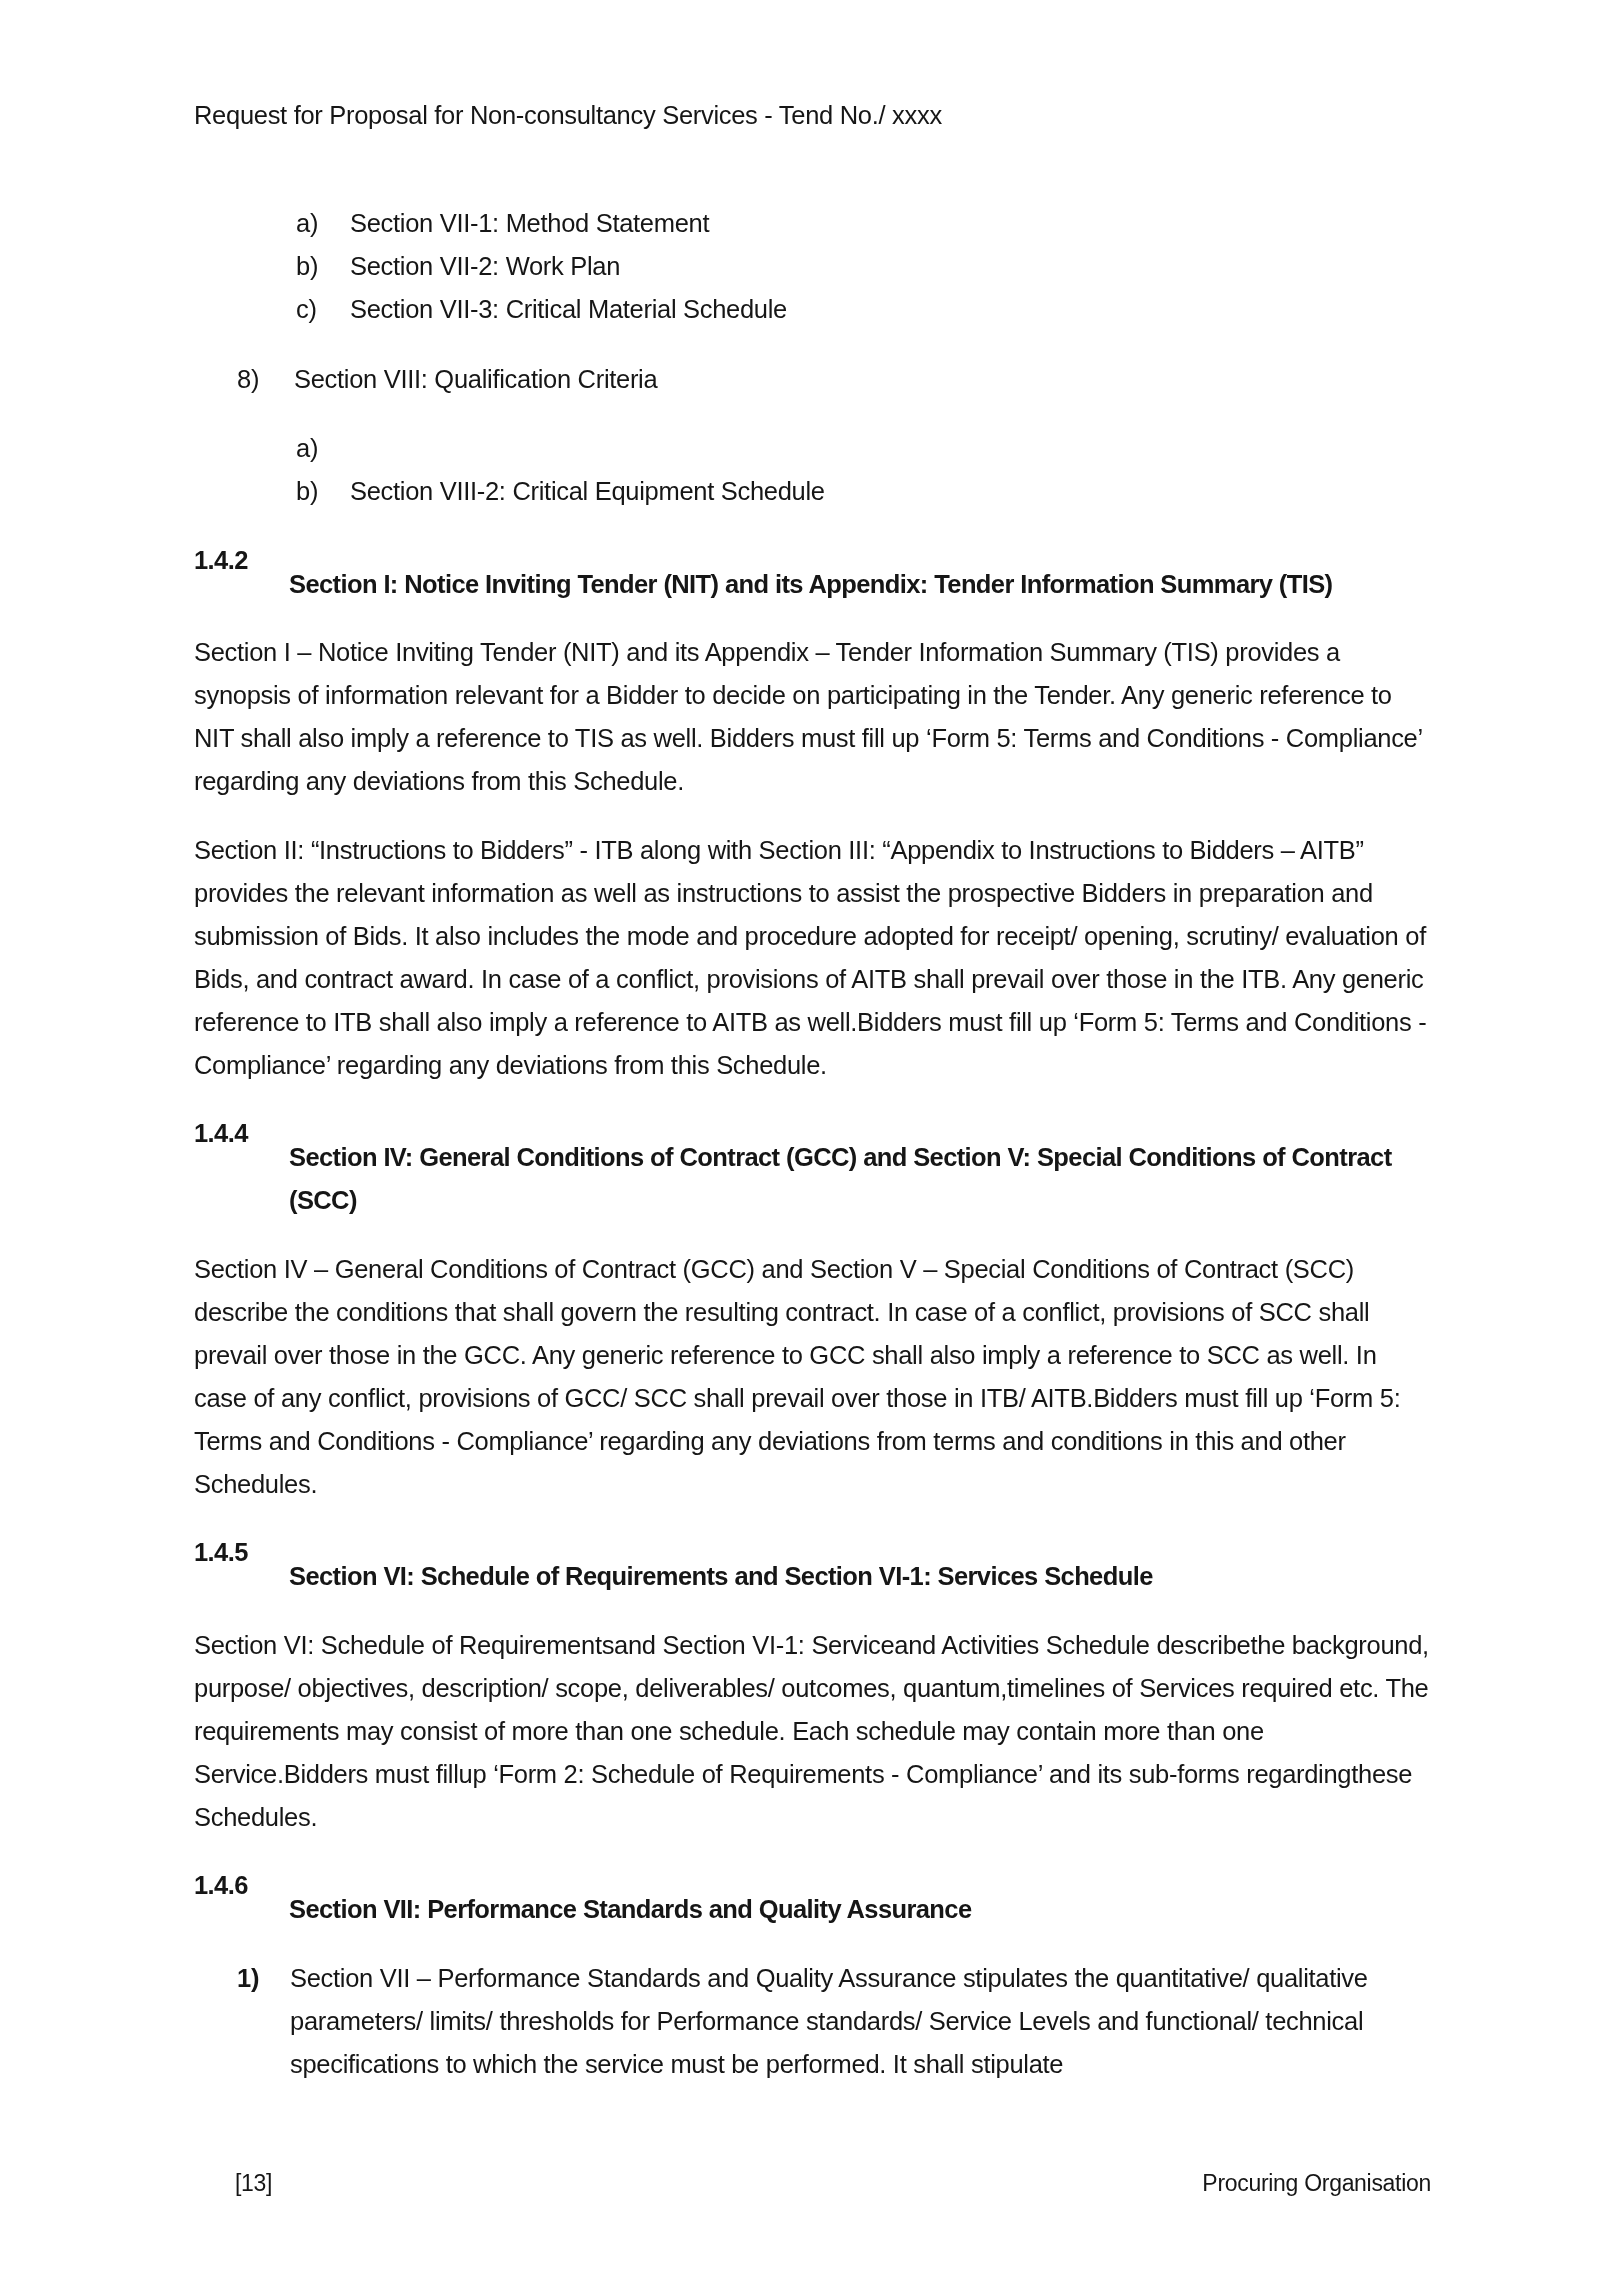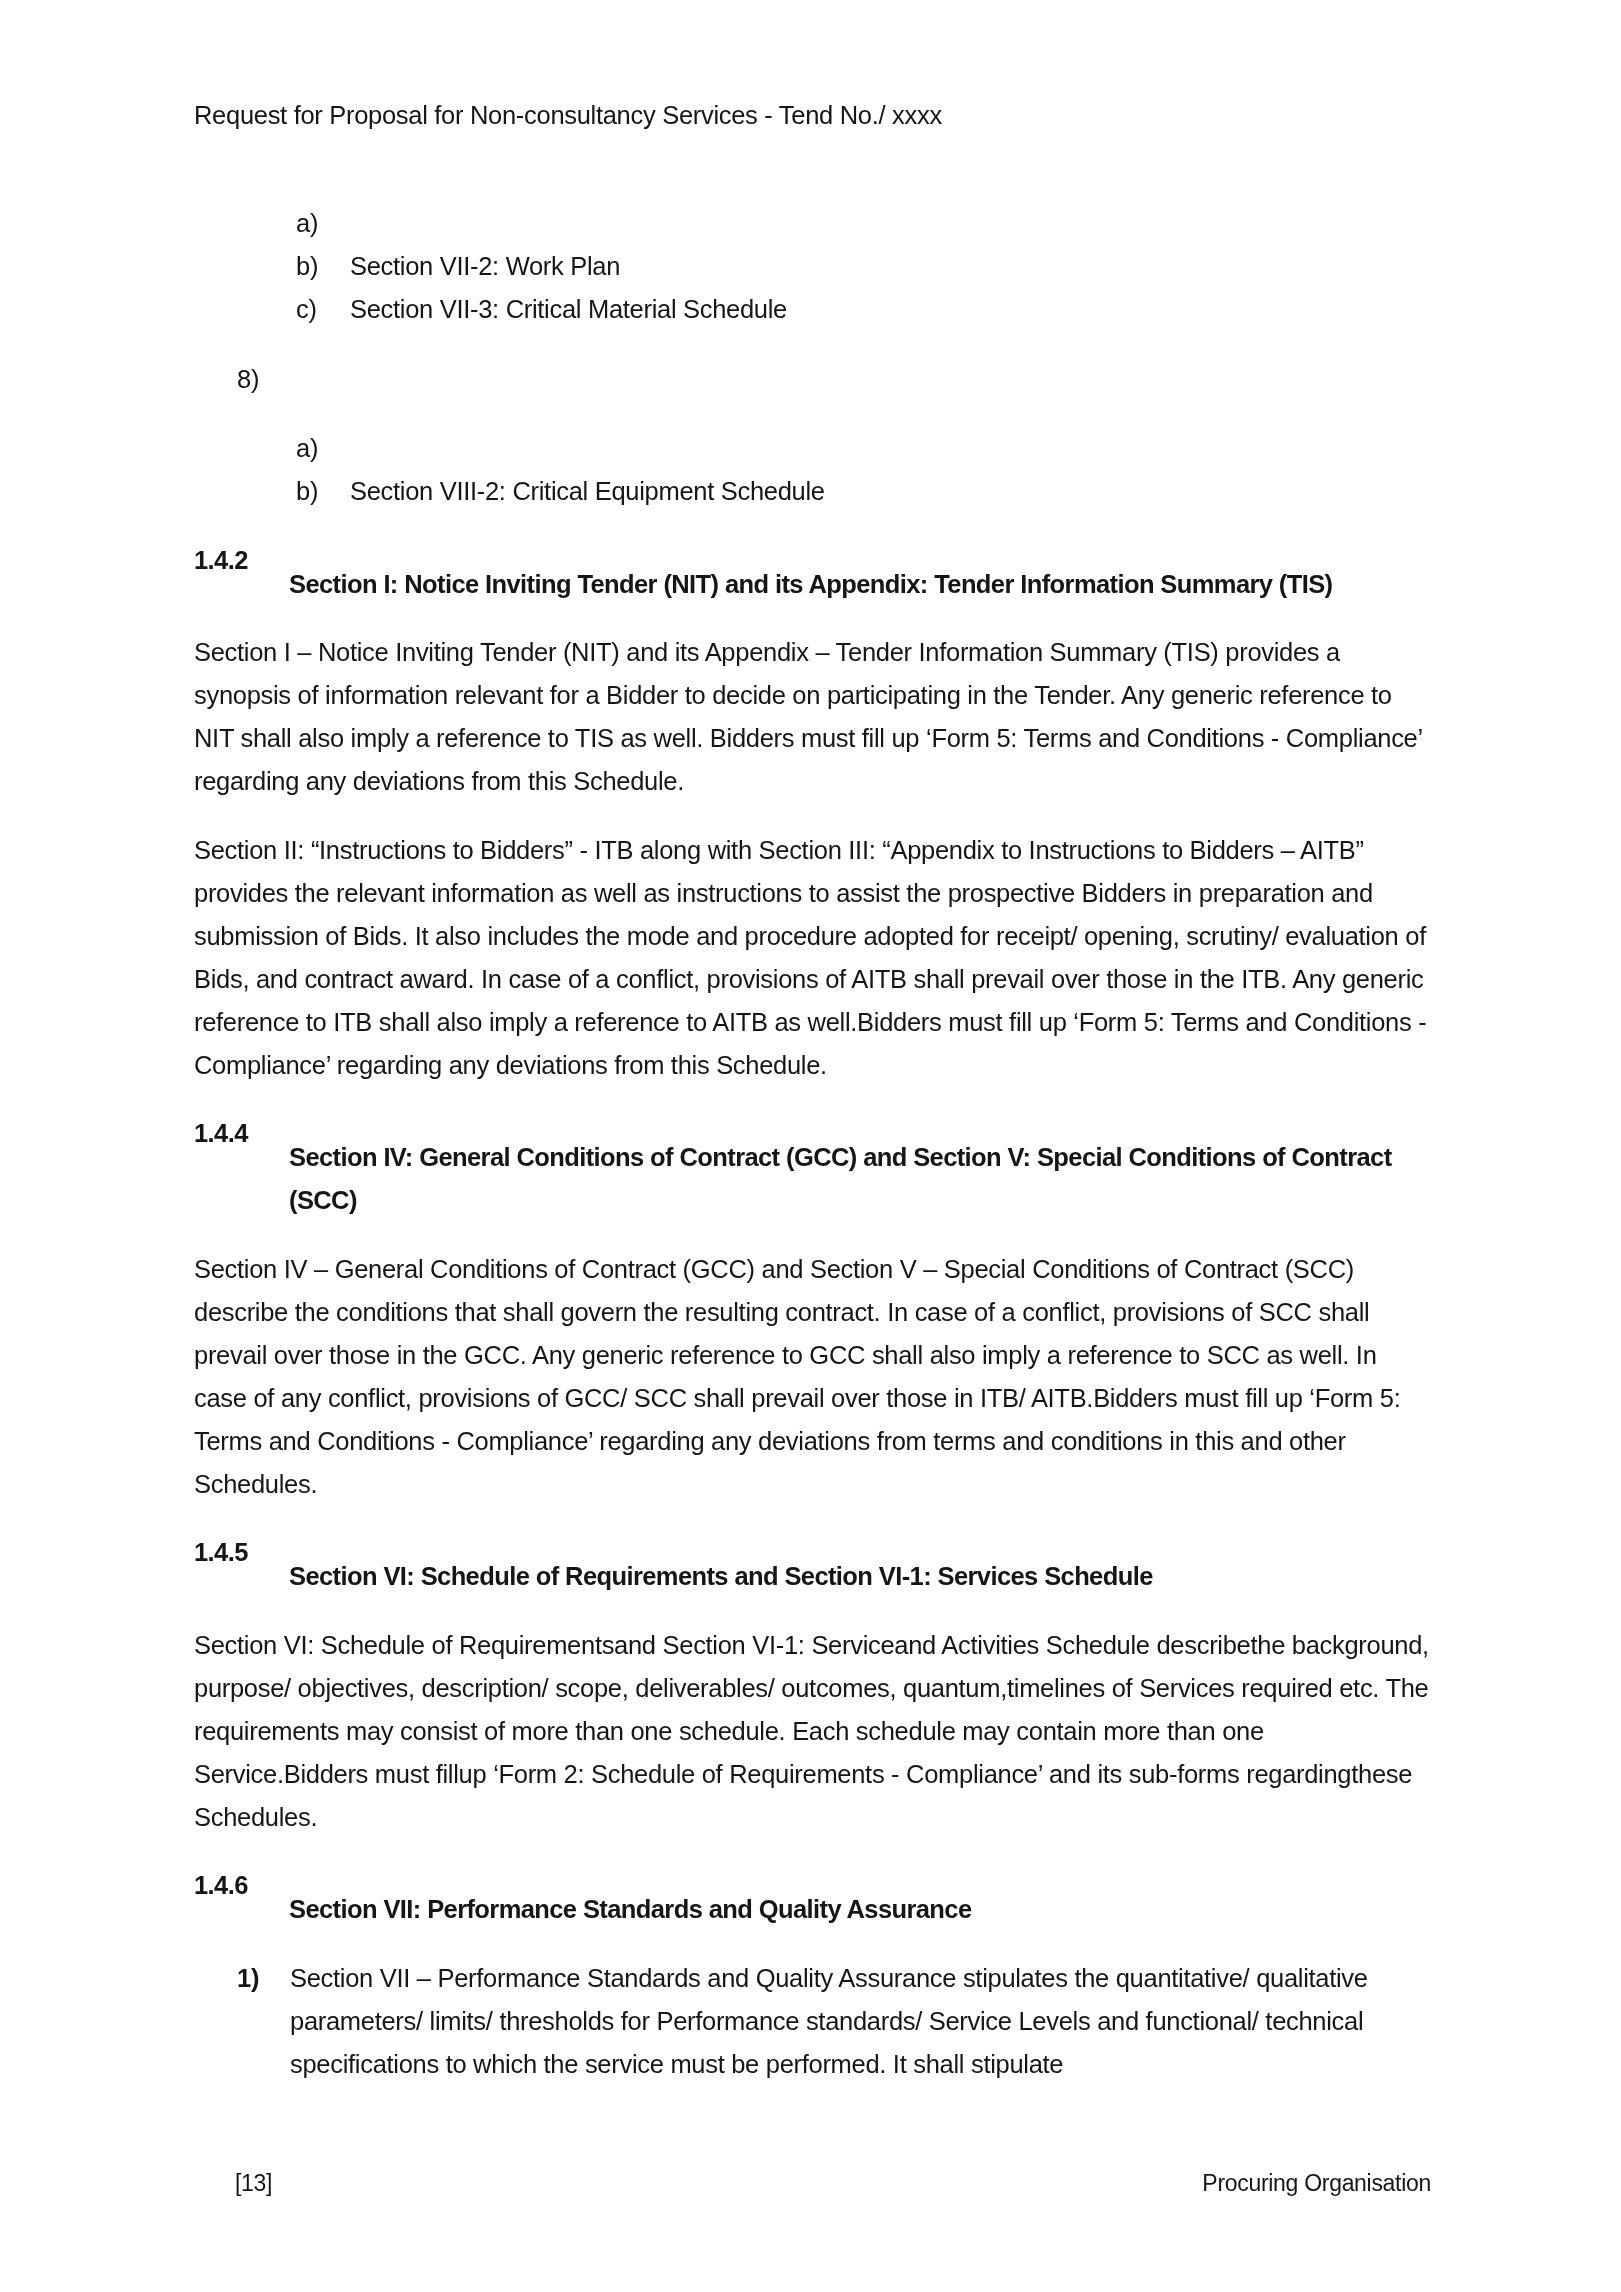--- a/index.html
+++ b/index.html
@@ -77,33 +77,35 @@
 <body>
 
 <div class="page">
   <div class="content">
 
     <div class="running-header">Request for Proposal for Non-consultancy Services - Tend No./ xxxx</div>
 
     <div class="toc-group toc-first">
       <div class="row sub-row">
         <span class="marker">a)</span>
+        <span class="text">Section VII-1: Method Statement</span>
       </div>
       <div class="row sub-row">
         <span class="marker">b)</span>
         <span class="text">Section VII-2: Work Plan</span>
       </div>
       <div class="row sub-row">
         <span class="marker">c)</span>
         <span class="text">Section VII-3: Critical Material Schedule</span>
       </div>
     </div>
 
     <div class="row top-row gap-above">
       <span class="marker">8)</span>
+      <span class="text">Section VIII: Qualification Criteria</span>
     </div>
 
     <div class="toc-group gap-above">
       <div class="row sub-row">
         <span class="marker">a)</span>
       </div>
       <div class="row sub-row">
         <span class="marker">b)</span>
         <span class="text">Section VIII-2: Critical Equipment Schedule</span>
       </div>

